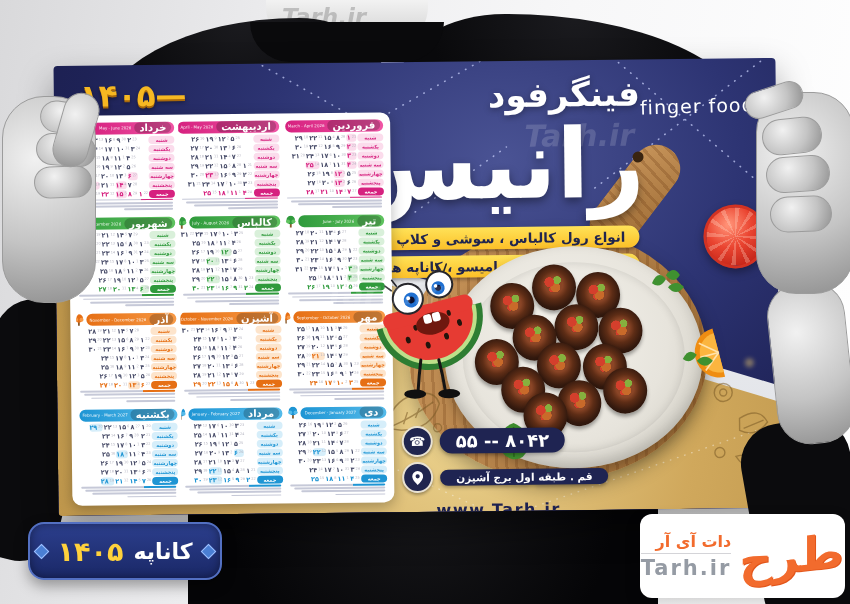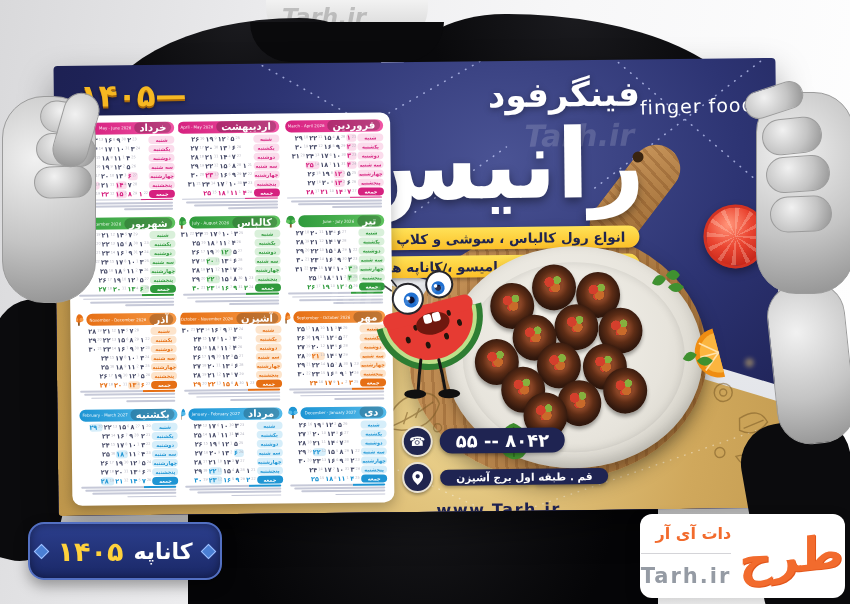--- a/index.html
+++ b/index.html
@@ -127,21 +127,21 @@
   
   .badge{left:28px;top:522px;width:190px;height:54px;z-index:40;border-radius:16px;
          background:linear-gradient(#2c3f8d,#1a2867);border:2px solid #5370c2;box-shadow:0 6px 14px rgba(0,0,0,.35),inset 0 0 10px rgba(0,0,0,.4);
          display:flex;align-items:center;justify-content:center;gap:10px;direction:rtl;}
   .badge .t{color:#fff;font-weight:bold;font-size:22px;}
   .badge .y{color:#ffd23c;font-weight:bold;font-size:27px;letter-spacing:1px;}
   .diamond{width:9px;height:9px;background:#4a7fd4;border:1px solid #9fc0ff;transform:rotate(45deg);flex:0 0 auto;}
   .logo{left:640px;top:514px;width:205px;height:84px;background:#fff;border-radius:12px;z-index:40;
         box-shadow:0 6px 16px rgba(0,0,0,.18);display:flex;align-items:center;justify-content:center;gap:8px;padding:6px 10px;box-sizing:border-box;}
   .logo-mark{color:#f26b2d;font-size:46px;font-weight:bold;transform:rotate(-6deg) skewX(-6deg);line-height:1;direction:rtl;text-shadow:1px 1px 0 #e2551a;}
-  .logo-col{display:flex;flex-direction:column;align-items:flex-end;gap:10px;}
+  .logo-col{display:flex;flex-direction:column;align-items:flex-end;gap:2px;}
   .logo-fa{color:#f26b2d;font-weight:bold;font-size:16px;direction:rtl;}
   .logo-div{width:100%;height:1px;background:#d4d4d8;}
   .logo-en{color:#959ba4;font-weight:bold;font-size:21px;letter-spacing:2px;}
 </style>
 </head>
 <body>
 
 <div class="abs neck"></div>
 <div class="abs neck-wm">Tarh.ir</div>
 <div class="abs shoulder sh-l"></div>

